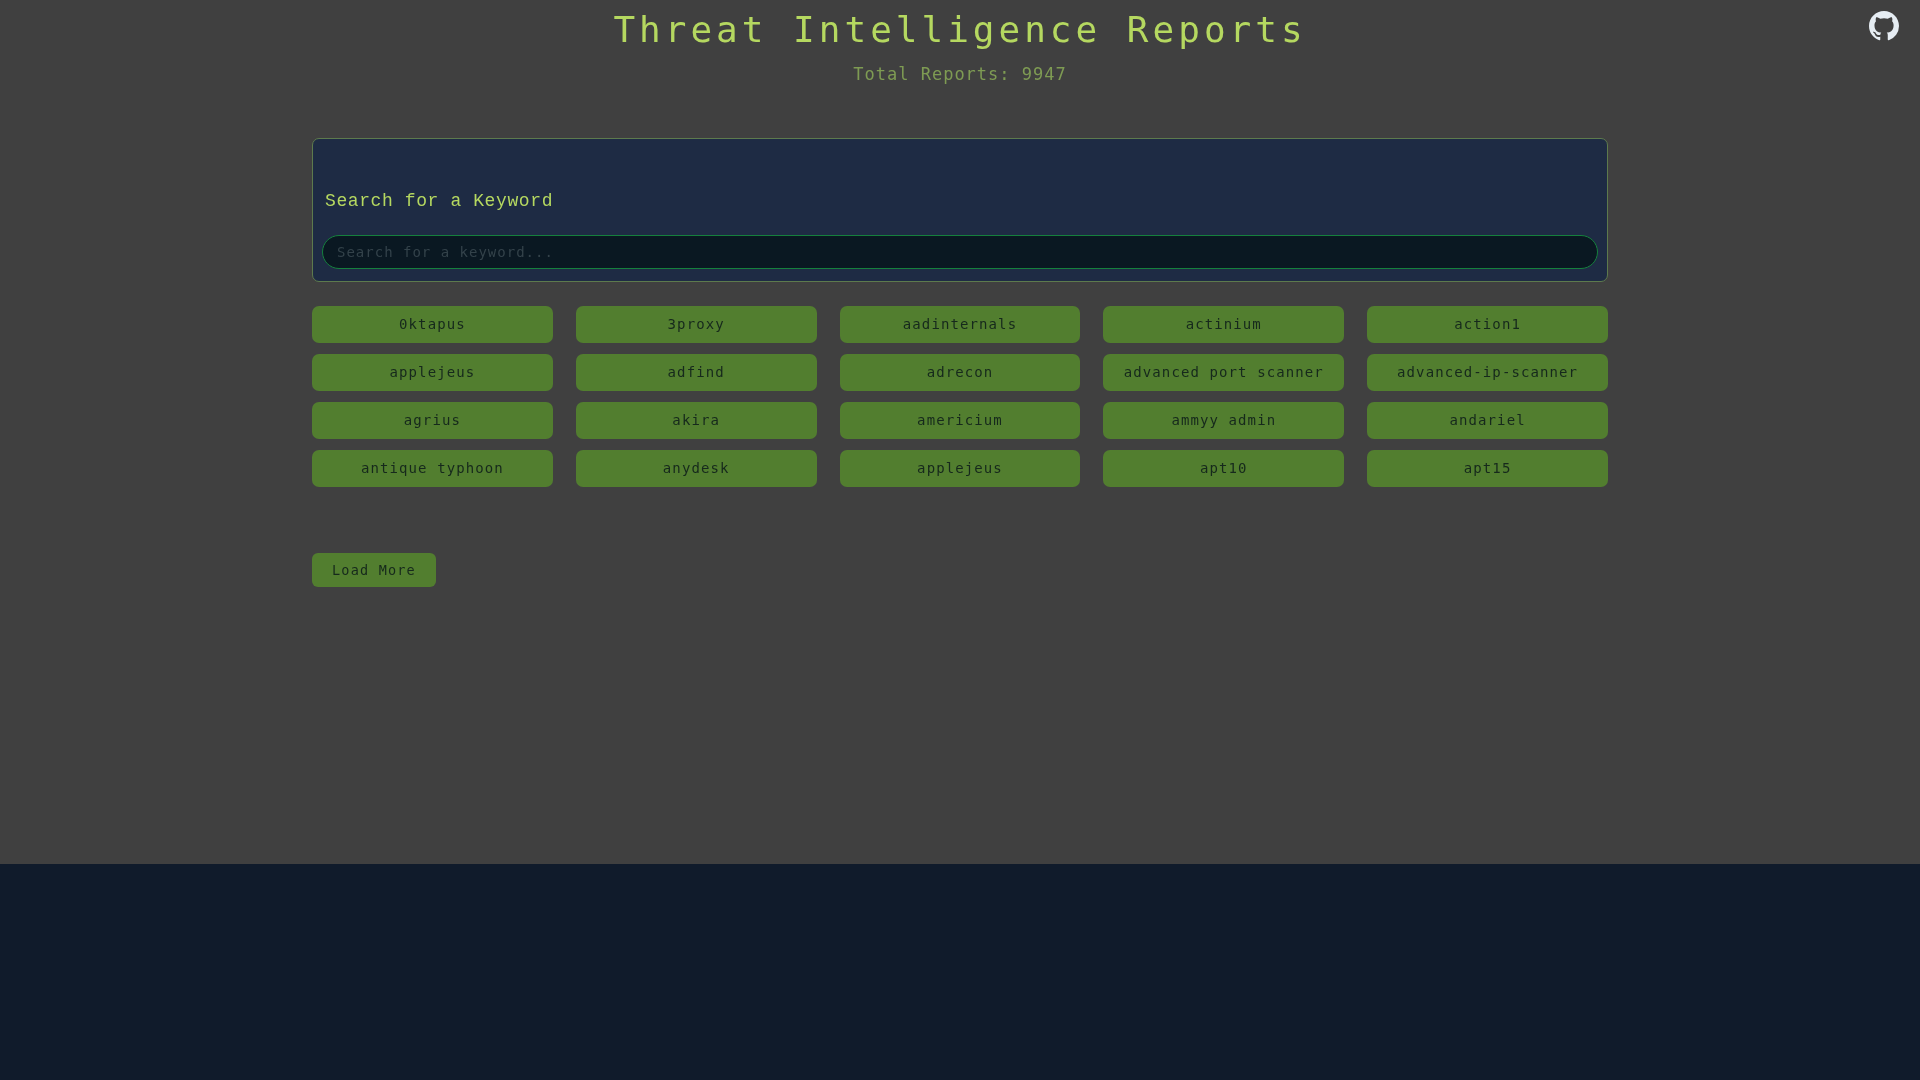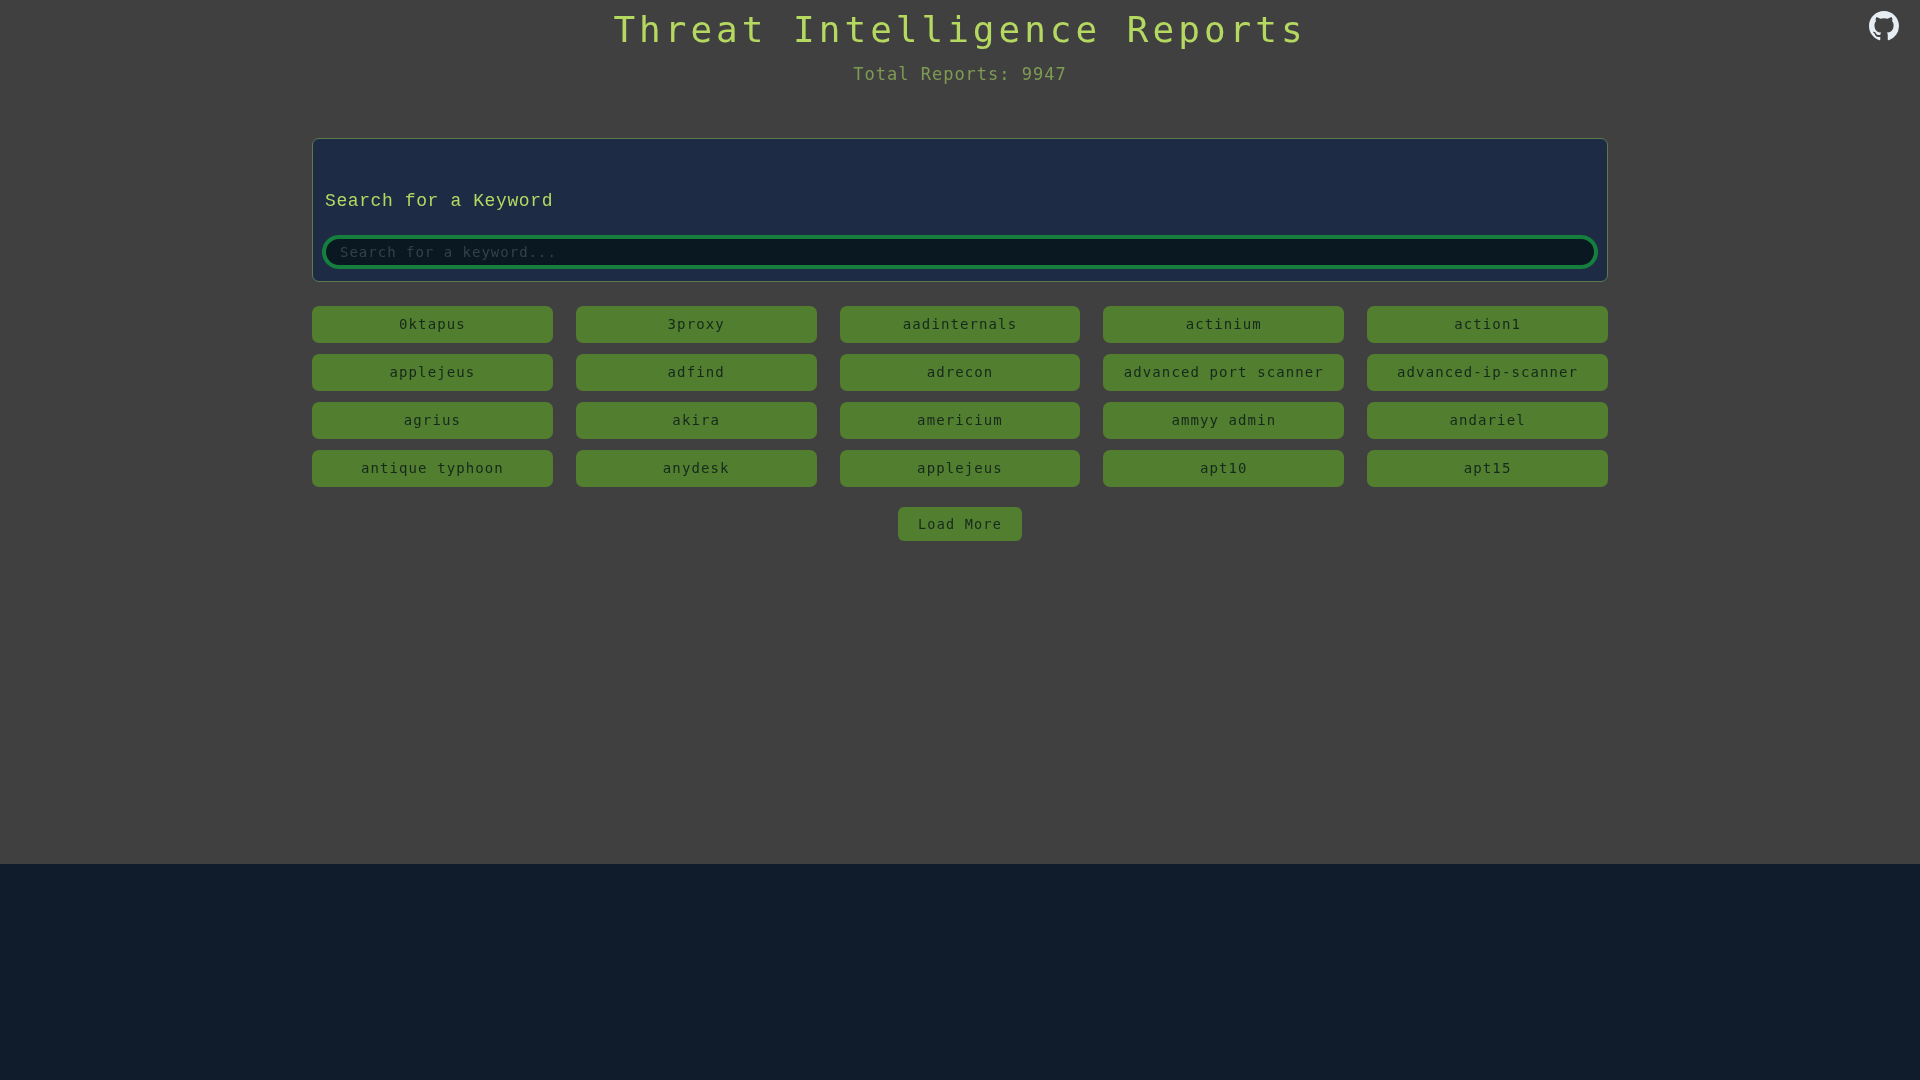--- a/index.html
+++ b/index.html
@@ -66,21 +66,21 @@
     letter-spacing: 0.6px;
     padding: 2px 2px 24px 3px;
     font-family: Liberation Mono, monospace;
     margin-top: 40px;
   }
   .search-input {
     display: block;
     width: 100%;
     height: 34px;
     background: #0a1822;
-    border: 4px solid #15803d;
+    border: 1px solid #15803d;
     border-radius: 17px;
     color: #cfe0a0;
     font-size: 14px;
     letter-spacing: 1px;
     padding: 0 14px;
     outline: none;
     font-family: "DejaVu Sans Mono", "Liberation Mono", monospace;
   }
   .search-input::placeholder {
     color: #33424a;
@@ -108,22 +108,23 @@
     letter-spacing: 1.1px;
     cursor: pointer;
     font-family: "DejaVu Sans Mono", "Liberation Mono", monospace;
     white-space: nowrap;
     overflow: hidden;
   }
 
   
   .loadmore-wrap {
     display: flex;
-    justify-content: center;
+    justify-content: flex-start;
     padding-top: 20px;
+    margin-top: 46px;
   }
   .loadmore-btn {
     background: #527e2f;
     color: #16291c;
     border: none;
     border-radius: 6px;
     height: 34px;
     padding: 0 20px;
     font-size: 13.5px;
     letter-spacing: 1.2px;

